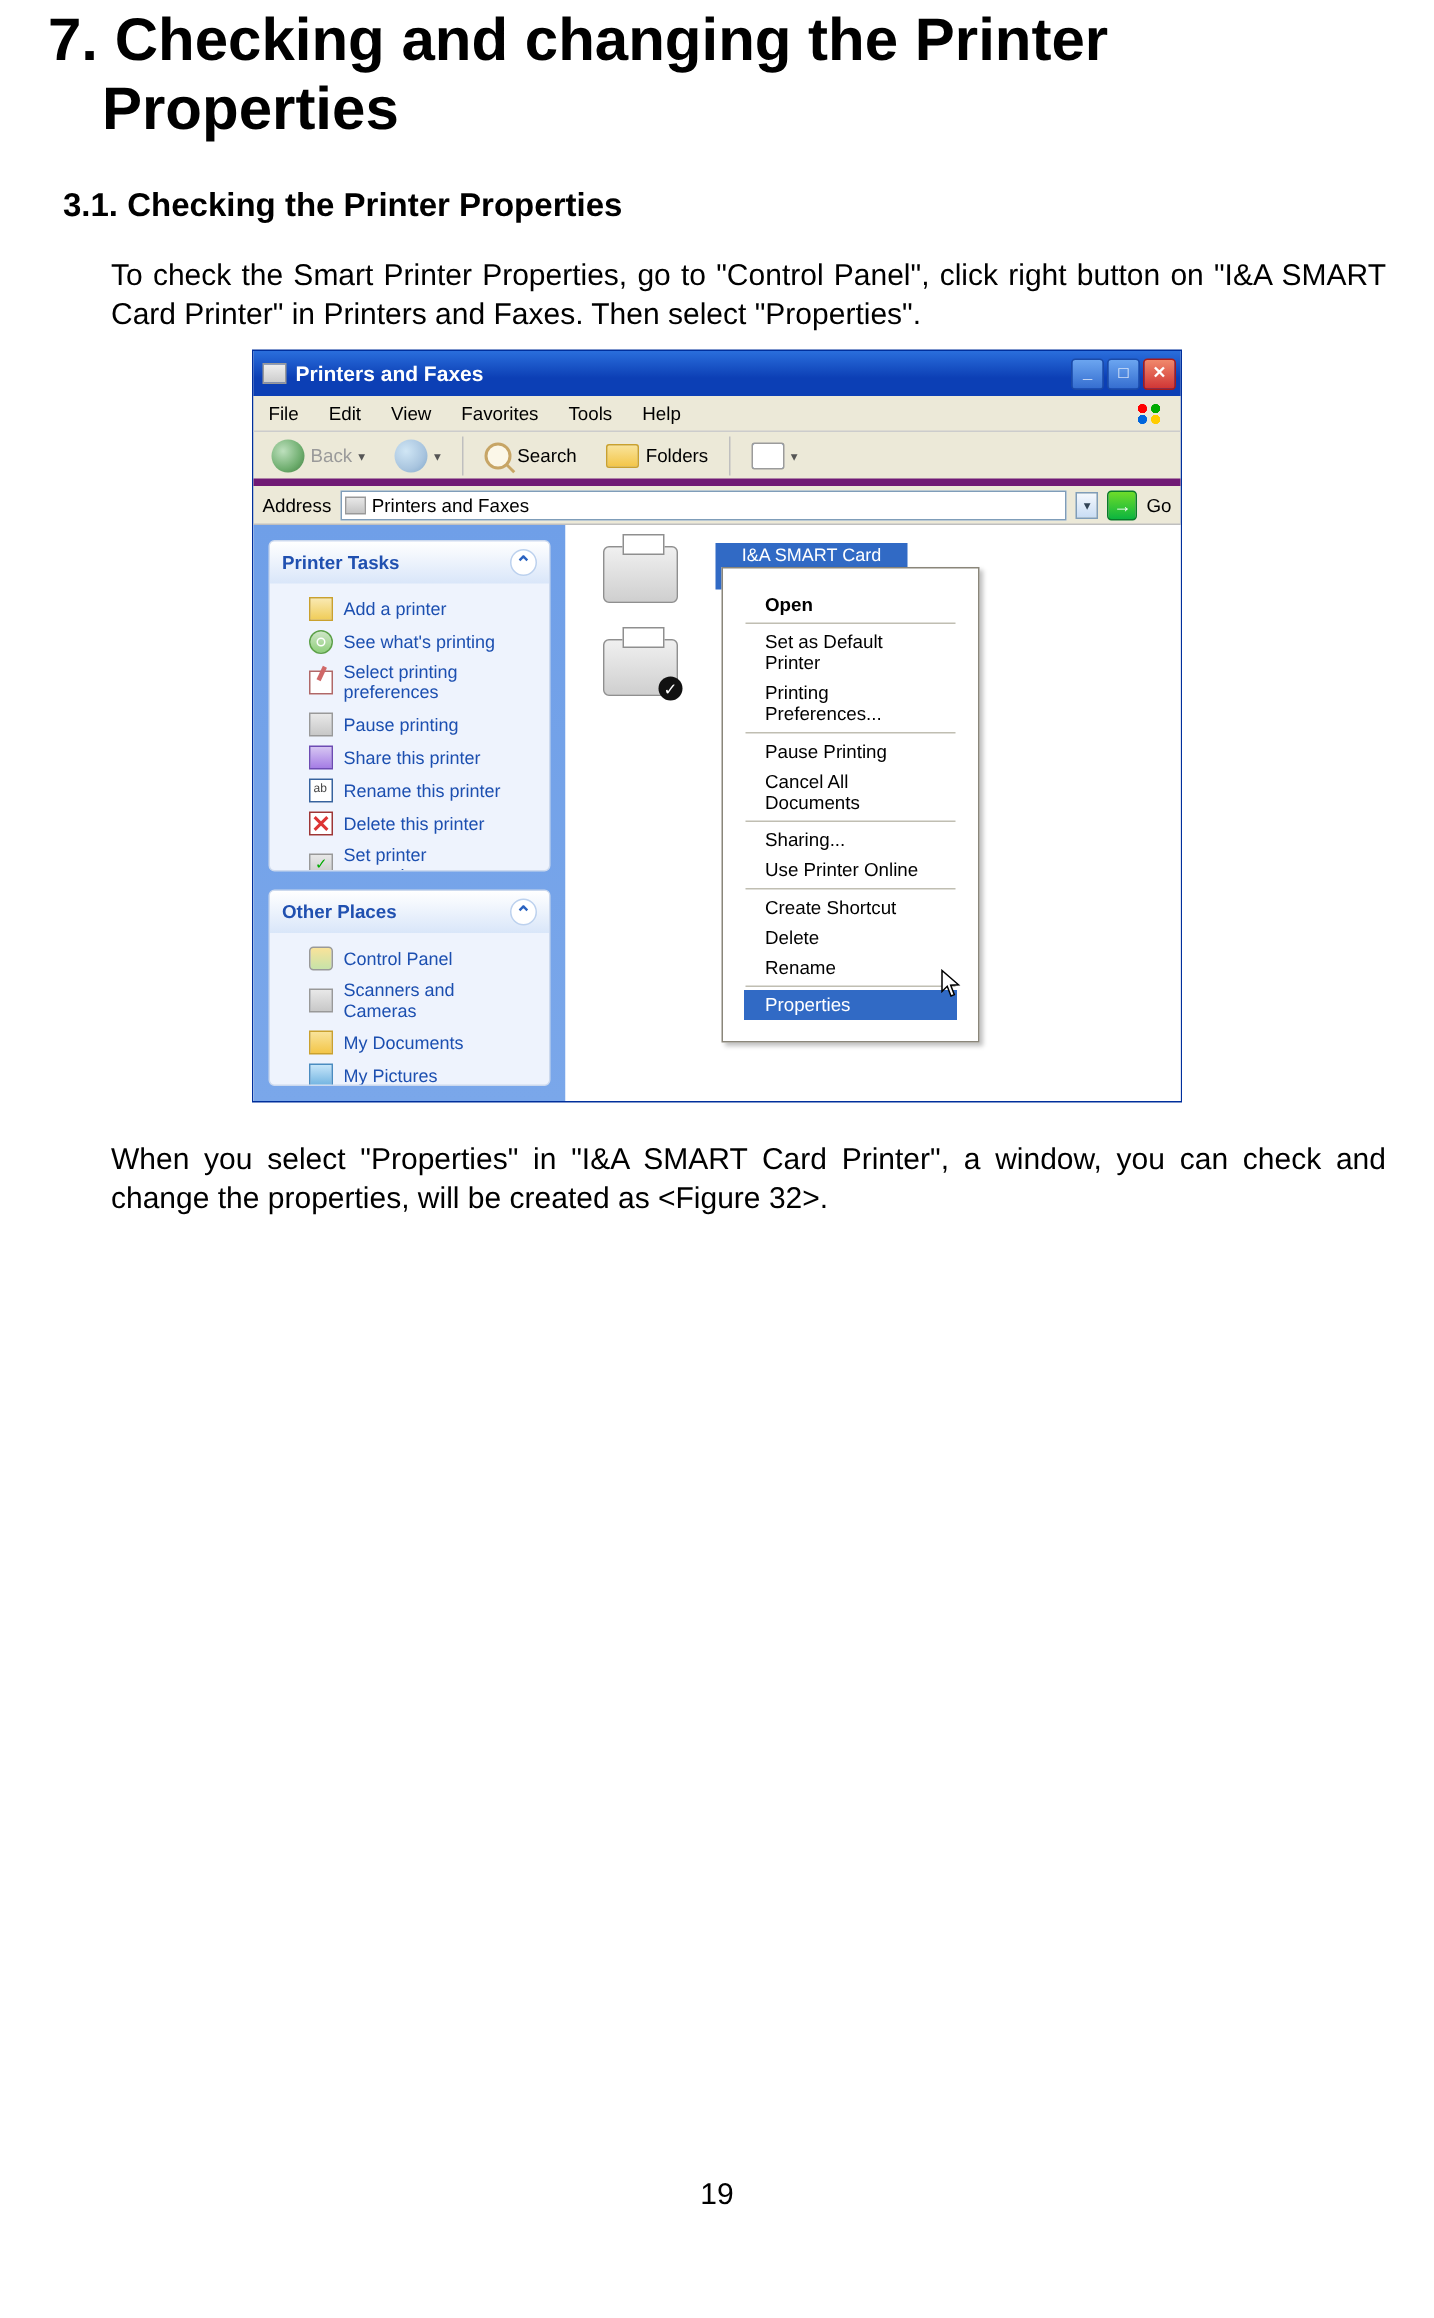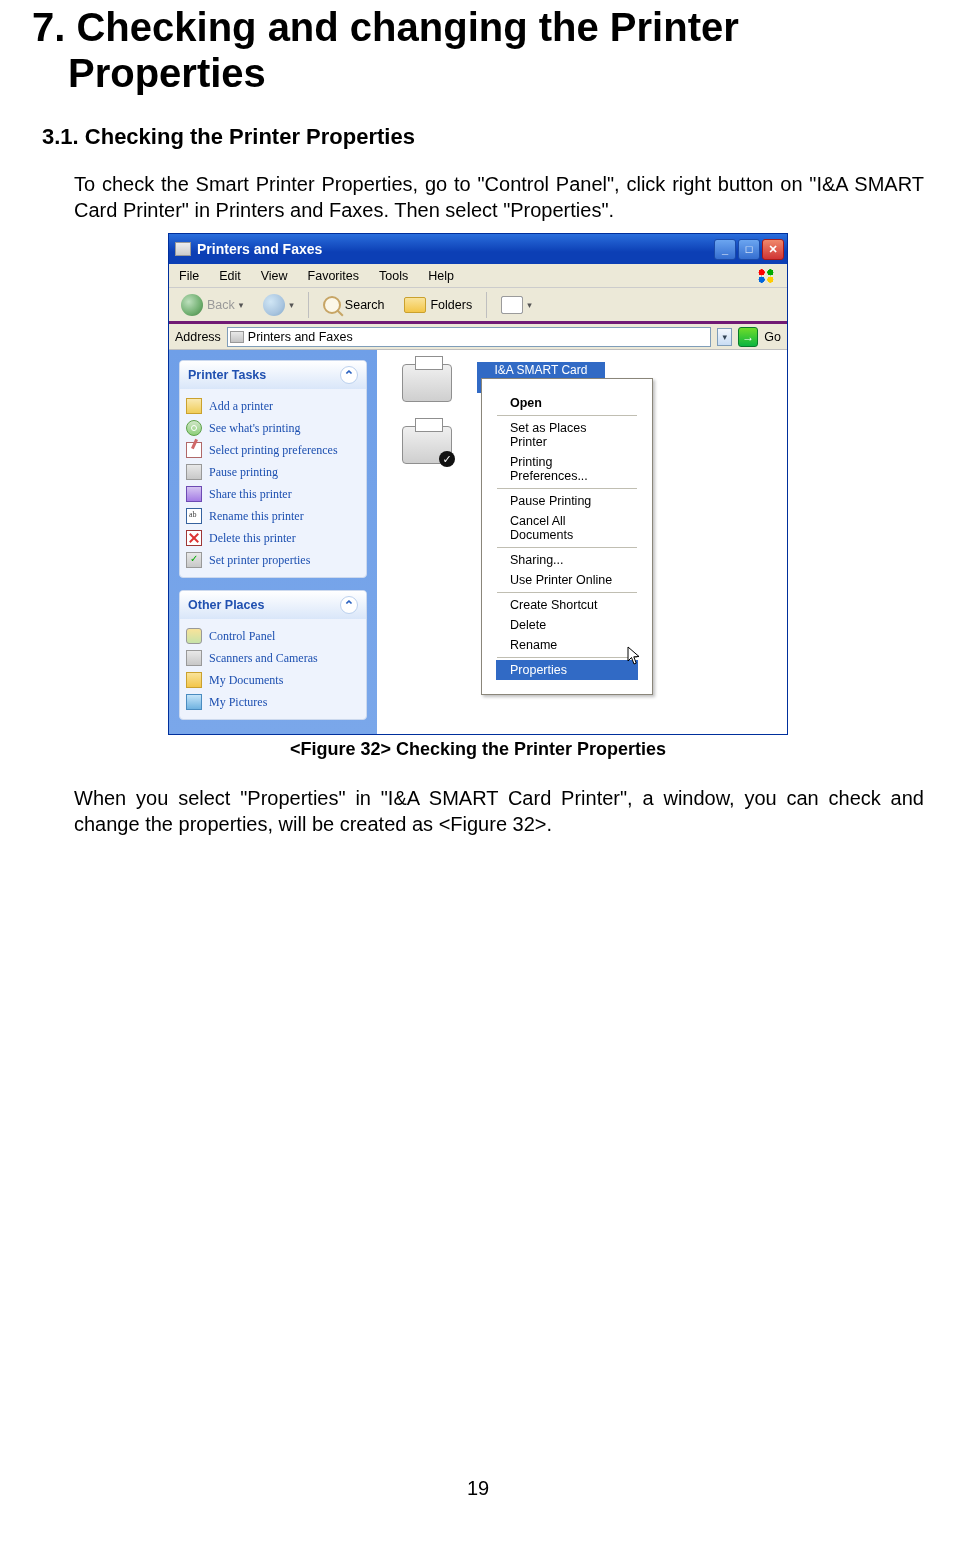--- a/index.html
+++ b/index.html
@@ -86,21 +86,21 @@
       radial-gradient(circle at 30% 70%, #06d 0 15%, transparent 16%),
       radial-gradient(circle at 70% 70%, #fc0 0 15%, transparent 16%);
   }
   .toolbar {
     height: 36px;
     background: #ece9d8;
     display: flex;
     align-items: center;
     gap: 8px;
     padding: 0 6px;
-    border-bottom: 3px solid #701a75;
+    border-bottom: 5px solid #701a75;
     font-size: 12.5px;
   }
   .tool-btn {
     display: flex; align-items: center; gap: 4px;
     padding: 3px 6px;
     border-radius: 3px;
     color: #9a9a9a;
   }
   .tool-btn.enabled { color: #000; }
   .circle-ico { width: 22px; height: 22px; border-radius: 50%; display:inline-block; }
@@ -159,21 +159,21 @@
   .side-box { background:#eef3fd; border-radius:4px; overflow:hidden; border:1px solid #ccd9ee; }
   .side-box .side-head {
     background: linear-gradient(#fff,#d9e6f9);
     color:#2050b0; font-weight:bold; font-size:12.5px;
     padding: 5px 8px; display:flex; align-items:center; justify-content:space-between;
   }
   .side-head .collapse {
     width:18px;height:18px;border-radius:50%;background:#fff;border:1px solid #bcd1ee;
     display:flex;align-items:center;justify-content:center;color:#2a62c0;font-size:13px;line-height:1;
   }
-  .side-list { padding: 6px 4px; font-family: Liberation Serif, serif; }
+  .side-list { padding: 6px 24px; }
   .side-item {
     display:flex; align-items:center; gap:7px; padding:3px 2px;
     color:#1c4fb0; font-size:12px; cursor:default;
   }
   .ico16 { width:16px;height:16px; flex:0 0 16px; display:inline-block; }
   .ico-addprinter { background:linear-gradient(#f9e9b2,#f0cd59); border:1px solid #caa12e; }
   .ico-see { background:linear-gradient(#cfe6c7,#8fcf7c); border:1px solid #5da149; border-radius:50%; position:relative;}
   .ico-see::after{content:"";position:absolute;inset:4px;border:1px solid #fff;border-radius:50%;}
   .ico-pref { background:#fff; border:1px solid #b06868; position:relative;}
   .ico-pref::before{content:"";position:absolute;width:3px;height:10px;background:#d06868;left:6px;top:-4px;transform:rotate(25deg);}
@@ -394,21 +394,21 @@
           <div class="printer-item printer-default" style="left:14px; top:76px;">
             <div class="printer-ico-big"></div>
           </div>
           <div class="printer-item" style="left:100px; top:8px; width:auto;">
             <div class="printer-label">I&amp;A SMART Card Printer</div>
           </div>
 
           <div class="ctx-menu" style="left:104px; top:28px;">
             <div class="mi bold">Open</div>
             <hr>
-            <div class="mi">Set as Places Printer</div>
+            <div class="mi">Set as Default Printer</div>
             <div class="mi">Printing Preferences...</div>
             <hr>
             <div class="mi">Pause Printing</div>
             <div class="mi">Cancel All Documents</div>
             <hr>
             <div class="mi">Sharing...</div>
             <div class="mi">Use Printer Online</div>
             <hr>
             <div class="mi">Create Shortcut</div>
             <div class="mi">Delete</div>
@@ -421,18 +421,17 @@
             <svg width="16" height="20" viewBox="0 0 16 20">
               <path d="M1 1 L1 15 L4.5 11.5 L7 18 L9.2 17.1 L6.8 10.8 L12 10.5 Z" fill="#fff" stroke="#000" stroke-width="1"></path>
             </svg>
           </div>
 
         </div>
       </div>
     </div>
   </div>
 
-  <div class="fig-caption">&lt;Figure 32&gt; Checking the Printer Properties</div>
 
   <p class="body-text" style="margin-top:26px">When you select "Properties" in "I&amp;A SMART Card Printer", a window, you can check and change the properties, will be created as &lt;Figure 32&gt;.</p>
 
   <div class="page-number">19</div>
 </div>
 
 </body></html>

